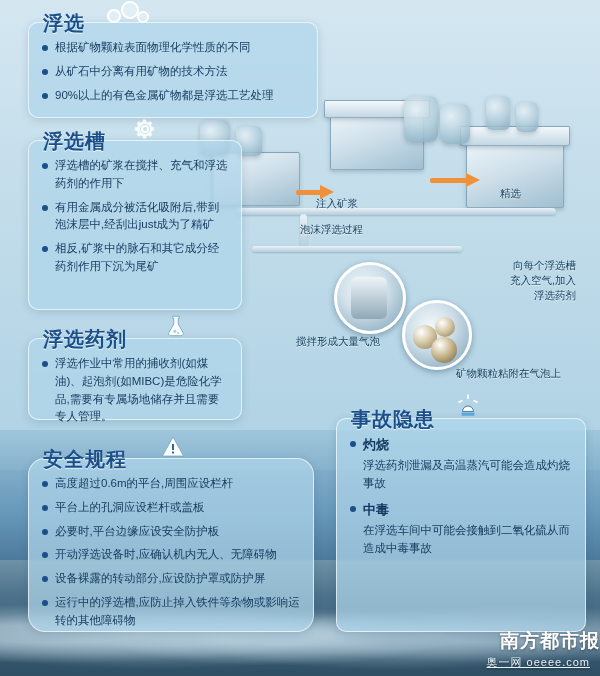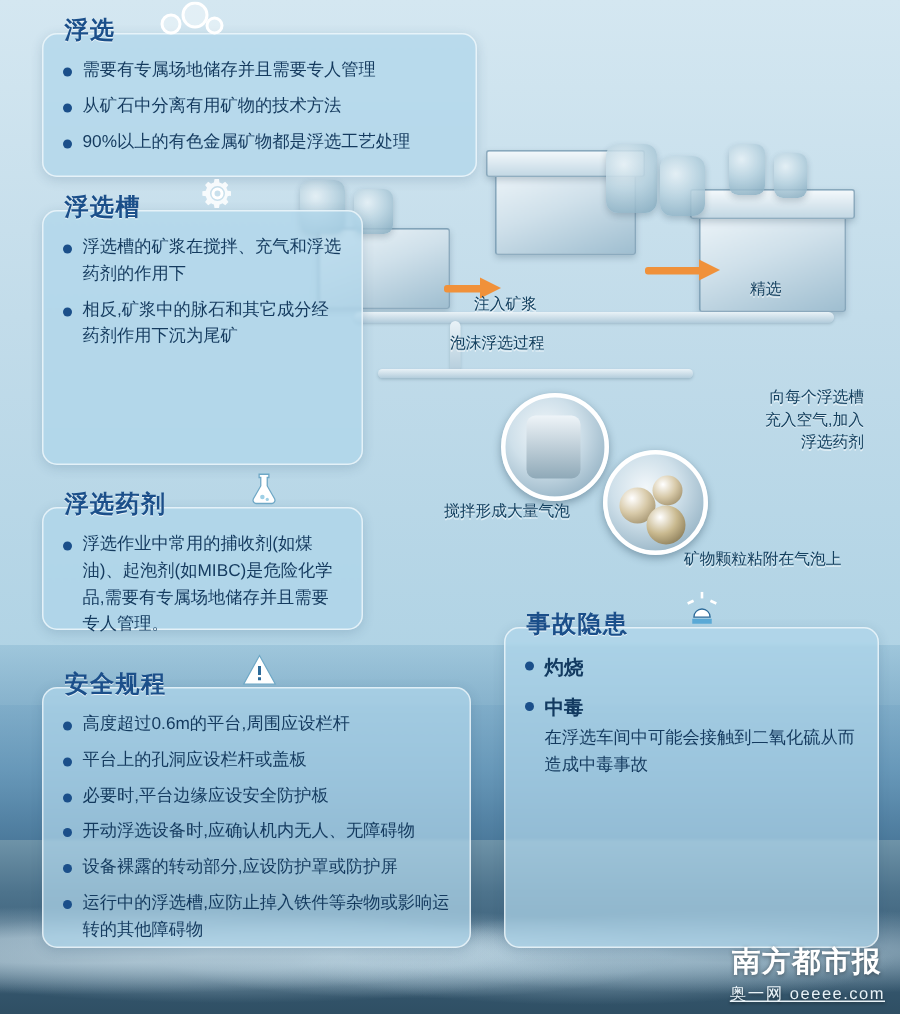--- a/index.html
+++ b/index.html
@@ -105,21 +105,21 @@
     background: rgba(175, 214, 234, 0.72);
     border: 1px solid rgba(255,255,255,0.65);
     border-radius: 10px;
     box-shadow: 0 2px 8px rgba(40,80,110,0.18);
     backdrop-filter: blur(1px);
   }
   .panel-title {
     position: absolute;
     top: -13px;
     left: 14px;
-    font-size: 16px;
+    font-size: 20px;
     font-weight: bold;
     color: #1b4f8a;
     letter-spacing: 1px;
     text-shadow: 0 1px 0 rgba(255,255,255,0.75);
     white-space: nowrap;
   }
   .panel-body {
     padding: 16px 12px 10px 12px;
     font-size: 11.5px;
     line-height: 1.55;
@@ -198,21 +198,21 @@
     font-size: 10.5px;
     color: #14405f;
     line-height: 1.45;
     text-shadow: 0 1px 0 rgba(255,255,255,0.6);
     white-space: pre-line;
   }
 
   
   .logo {
     position: absolute;
-    right: 12px;
+    right: 0;
     bottom: 22px;
     font-size: 19px;
     font-weight: bold;
     color: #ffffff;
     letter-spacing: 1px;
     text-shadow: 0 1px 3px rgba(0,0,0,0.45);
   }
   .logo-sub {
     position: absolute;
     right: 10px;
@@ -276,56 +276,57 @@
 
   <div class="panel" style="left:28px; top:22px; width:288px; height:94px;">
     <div class="panel-title">浮选</div>
     <div class="deco-bubbles" style="left:78px; top:-22px; width:40px; height:26px;">
       <i style="left:0; top:8px; width:10px; height:10px;"></i>
       <i style="left:14px; top:0; width:14px; height:14px;"></i>
       <i style="left:30px; top:10px; width:8px; height:8px;"></i>
     </div>
     <div class="panel-body">
       <ul class="bullets">
-        <li>需要有专属场地储存并且需要专人管理</li>
+        <li>根据矿物颗粒表面物理化学性质的不同</li>
         <li>从矿石中分离有用矿物的技术方法</li>
         <li>90%以上的有色金属矿物都是浮选工艺处理</li>
       </ul>
     </div>
   </div>
 
   <div class="panel" style="left:28px; top:140px; width:212px; height:168px;">
     <div class="panel-title">浮选槽</div>
     <svg class="gear-icon" viewBox="0 0 24 24" style="left:104px; top:-24px; width:24px; height:24px;">
       <path fill="#ffffff" d="M12 8a4 4 0 1 0 0 8 4 4 0 0 0 0-8zm0 6a2 2 0 1 1 0-4 2 2 0 0 1 0 4z"></path>
       <path fill="#ffffff" d="M21 13.5v-3l-2.3-.4a7 7 0 0 0-.8-1.9l1.3-1.9-2.1-2.1-1.9 1.3a7 7 0 0 0-1.9-.8L13 2.4h-3l-.4 2.3a7 7 0 0 0-1.9.8L5.8 4.2 3.7 6.3l1.3 1.9a7 7 0 0 0-.8 1.9l-2.3.4v3l2.3.4c.2.7.4 1.3.8 1.9l-1.3 1.9 2.1 2.1 1.9-1.3c.6.3 1.2.6 1.9.8l.4 2.3h3l.4-2.3c.7-.2 1.3-.4 1.9-.8l1.9 1.3 2.1-2.1-1.3-1.9c.3-.6.6-1.2.8-1.9l2.2-.5zm-9 3.5a5 5 0 1 1 0-10 5 5 0 0 1 0 10z" opacity="0.85"></path>
     </svg>
     <div class="panel-body">
       <ul class="bullets">
         <li>浮选槽的矿浆在搅拌、充气和浮选药剂的作用下</li>
+        <li>有用金属成分被活化吸附后,带到泡沫层中,经刮出just成为了精矿</li>
         <li>相反,矿浆中的脉石和其它成分经药剂作用下沉为尾矿</li>
       </ul>
     </div>
   </div>
 
   <div class="panel" style="left:28px; top:338px; width:212px; height:80px;">
     <div class="panel-title">浮选药剂</div>
     <svg class="flask-icon" viewBox="0 0 24 24" style="left:134px; top:-26px; width:26px; height:28px;">
       <path d="M9 2h6v2h-1v5.2l4.6 8A2 2 0 0 1 16.9 20H7.1a2 2 0 0 1-1.7-2.8L10 9.2V4H9V2z" fill="#ffffff" stroke="#6fa8c6" stroke-width="0.8"></path>
       <circle cx="11" cy="16" r="1.4" fill="#9fd0e6"></circle>
       <circle cx="14" cy="17.5" r="1" fill="#9fd0e6"></circle>
     </svg>
     <div class="panel-body">
       <ul class="bullets">
         <li>浮选作业中常用的捕收剂(如煤油)、起泡剂(如MIBC)是危险化学品,需要有专属场地储存并且需要专人管理。</li>
       </ul>
     </div>
   </div>
 
-  <div class="panel" style="left:28px; top:458px; width:284px; height:172px;">
+  <div class="panel" style="left:28px; top:458px; width:284px; height:172px;border-radius:17px;">
     <div class="panel-title">安全规程</div>
     <svg class="warn-icon" viewBox="0 0 24 24" style="left:132px; top:-24px; width:24px; height:24px;">
       <path d="M12 2 1.5 21h21L12 2z" fill="#ffffff" stroke="#6fa8c6" stroke-width="0.8"></path>
       <rect x="11" y="9" width="2" height="6" fill="#2c6a99"></rect>
       <rect x="11" y="16.5" width="2" height="2" fill="#2c6a99"></rect>
     </svg>
     <div class="panel-body">
       <ul class="bullets">
         <li>高度超过0.6m的平台,周围应设栏杆</li>
         <li>平台上的孔洞应设栏杆或盖板</li>
@@ -343,20 +344,21 @@
       <path d="M6 18h12v3H6z" fill="#5aa9d6"></path>
       <path d="M7 17a5 5 0 0 1 10 0z" fill="#ffffff" stroke="#2c6a99" stroke-width="0.8"></path>
       <rect x="11.2" y="1.5" width="1.6" height="4" fill="#ffffff"></rect>
       <rect x="3" y="7" width="4" height="1.6" fill="#ffffff" transform="rotate(-25 5 7.8)"></rect>
       <rect x="17" y="7" width="4" height="1.6" fill="#ffffff" transform="rotate(25 19 7.8)"></rect>
     </svg>
     <div class="panel-body">
       <ul class="hazards">
         <li>
           <div class="sub-head">灼烧</div>
+          <div>浮选药剂泄漏及高温蒸汽可能会造成灼烧事故</div>
         </li>
         <li>
           <div class="sub-head">中毒</div>
           <div>在浮选车间中可能会接触到二氧化硫从而造成中毒事故</div>
         </li>
       </ul>
     </div>
   </div>
 
   <div class="logo">南方都市报</div>

